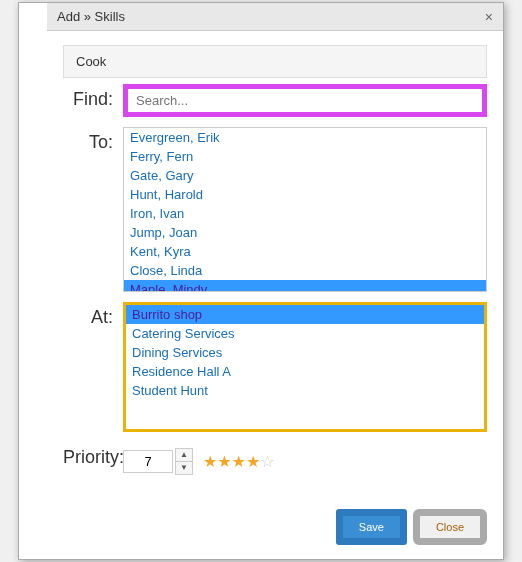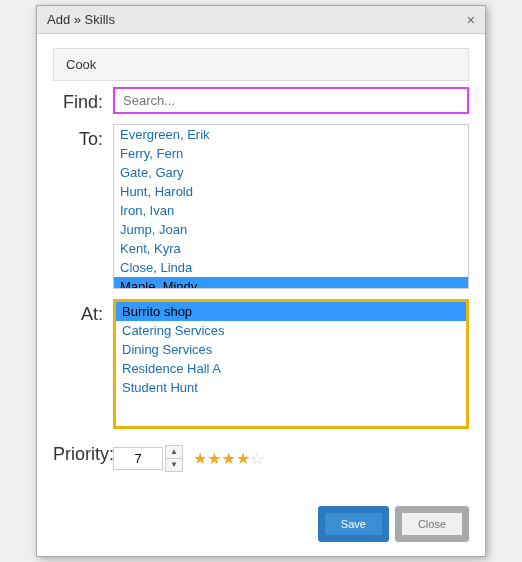--- a/index.html
+++ b/index.html
@@ -6,24 +6,25 @@
     body {
       font-family: Arial, sans-serif;
       font-size: 13px;
       background: #f0f0f0;
       display: flex;
       align-items: center;
       justify-content: center;
       min-height: 100vh;
     }
     .dialog {
-      width: 450px;
+      width: 486px;
       background: #fff;
       border: 1px solid #aaa;
       box-shadow: 2px 2px 8px rgba(0,0,0,0.3);
+      padding-left: 28px;
     }
     .dialog-titlebar {
       background: #e8e8e8;
       border-bottom: 1px solid #ccc;
       padding: 6px 10px;
       display: flex;
       justify-content: space-between;
       align-items: center;
     }
     .dialog-title {
@@ -61,41 +62,41 @@
       color: #333;
       font-size: 18px;
       flex-shrink: 0;
     }
     .form-control {
       flex: 1;
     }
     .search-input {
       width: 100%;
       padding: 4px 8px;
-      border: 2px solid #d946ef;
+      border: 5px solid #d946ef;
       font-size: 13px;
       color: #999;
       outline: none;
     }
     .listbox {
       width: 100%;
       border: 1px solid #ccc;
       height: 165px;
       overflow-y: scroll;
       background: #fff;
     }
     .listbox-item {
       padding: 2px 6px;
       cursor: pointer;
       color: #1a6eb5;
       white-space: nowrap;
     }
     .listbox-item.selected {
       background: #3399ff;
-      color: #000000;
+      color: #4c1d95;
     }
     .listbox-at {
       width: 100%;
       border: 3px solid #eab308;
       height: 130px;
       overflow-y: auto;
       background: #fff;
     }
     .priority-row {
       display: flex;
@@ -146,22 +147,23 @@
       cursor: pointer;
       border-radius: 3px;
     }
     .btn-primary {
       background: #3a8fd4;
       color: #fff;
       border-color: #2e7abf;
     }
     .btn-secondary {
       background: #f0f0f0;
-      color: #737373;
+      color: #a16207;
       border-color: #aaa;
+      border-radius: 6px;
     }
     
     .listbox::-webkit-scrollbar,
     .listbox-at::-webkit-scrollbar { width: 12px; }
     .listbox::-webkit-scrollbar-track,
     .listbox-at::-webkit-scrollbar-track { background: #f0f0f0; }
     .listbox::-webkit-scrollbar-thumb,
     .listbox-at::-webkit-scrollbar-thumb { background: #c0c0c0; border: 2px solid #f0f0f0; }
   </style>
 </head>

